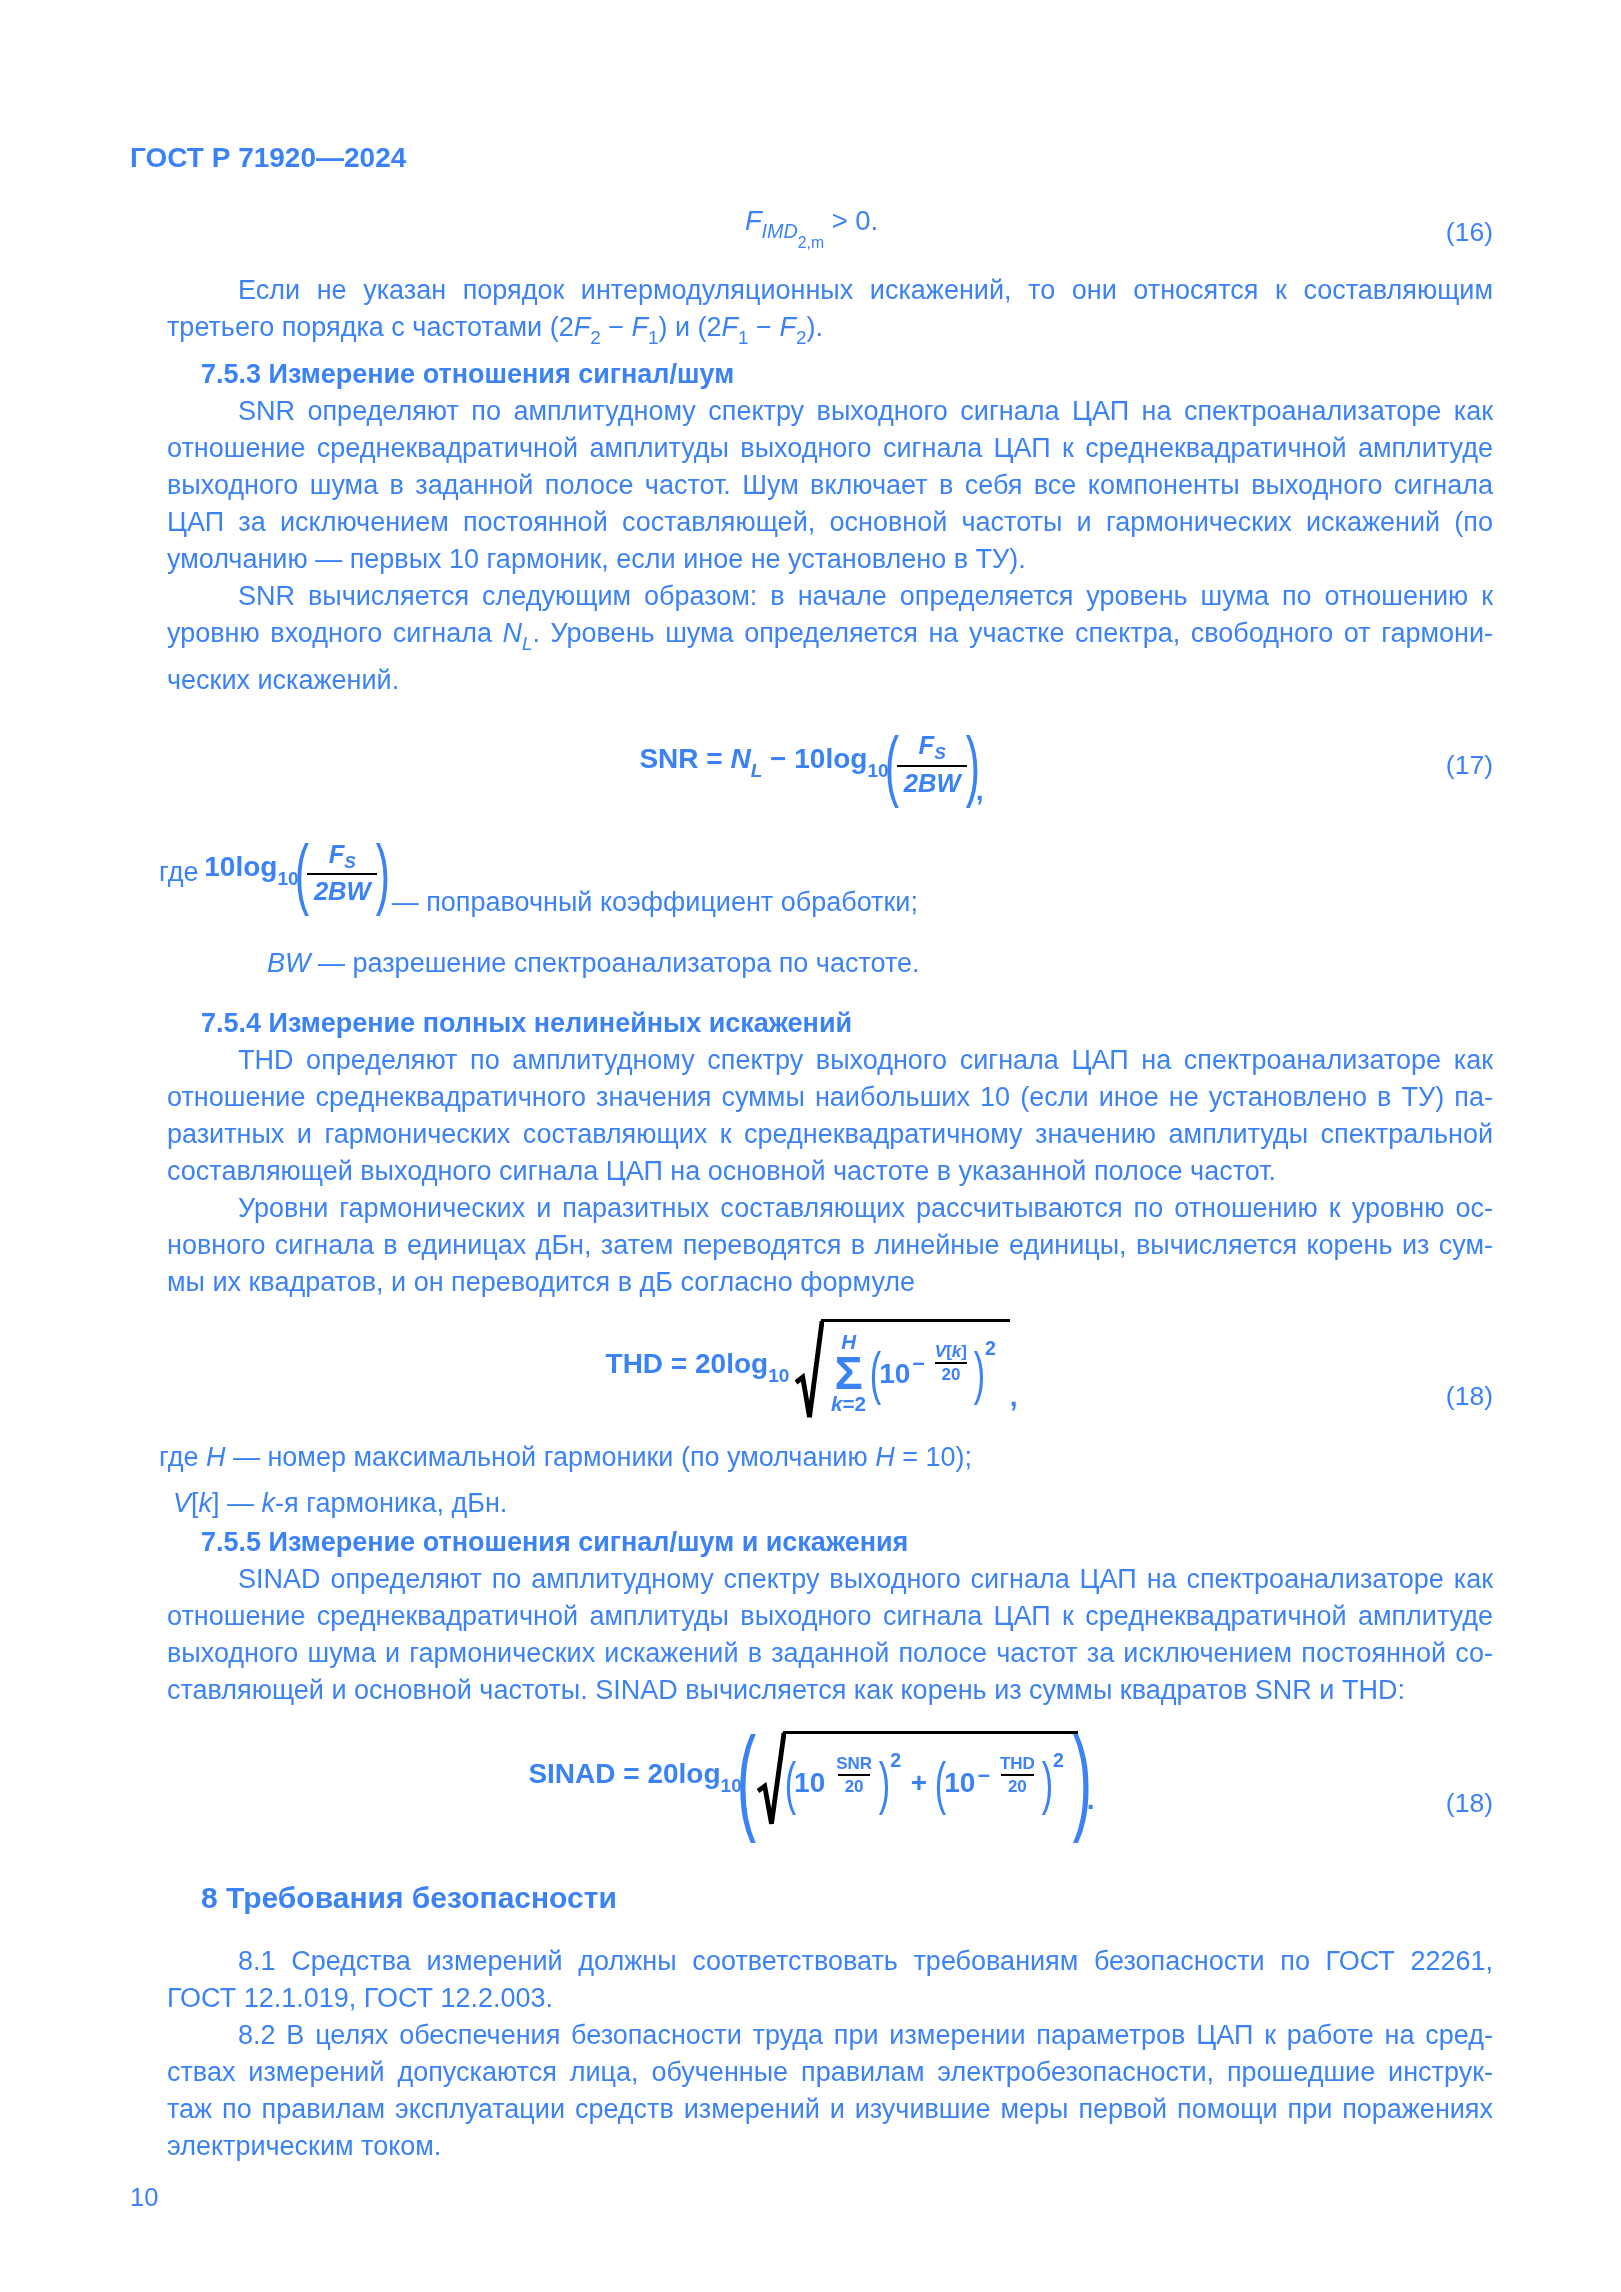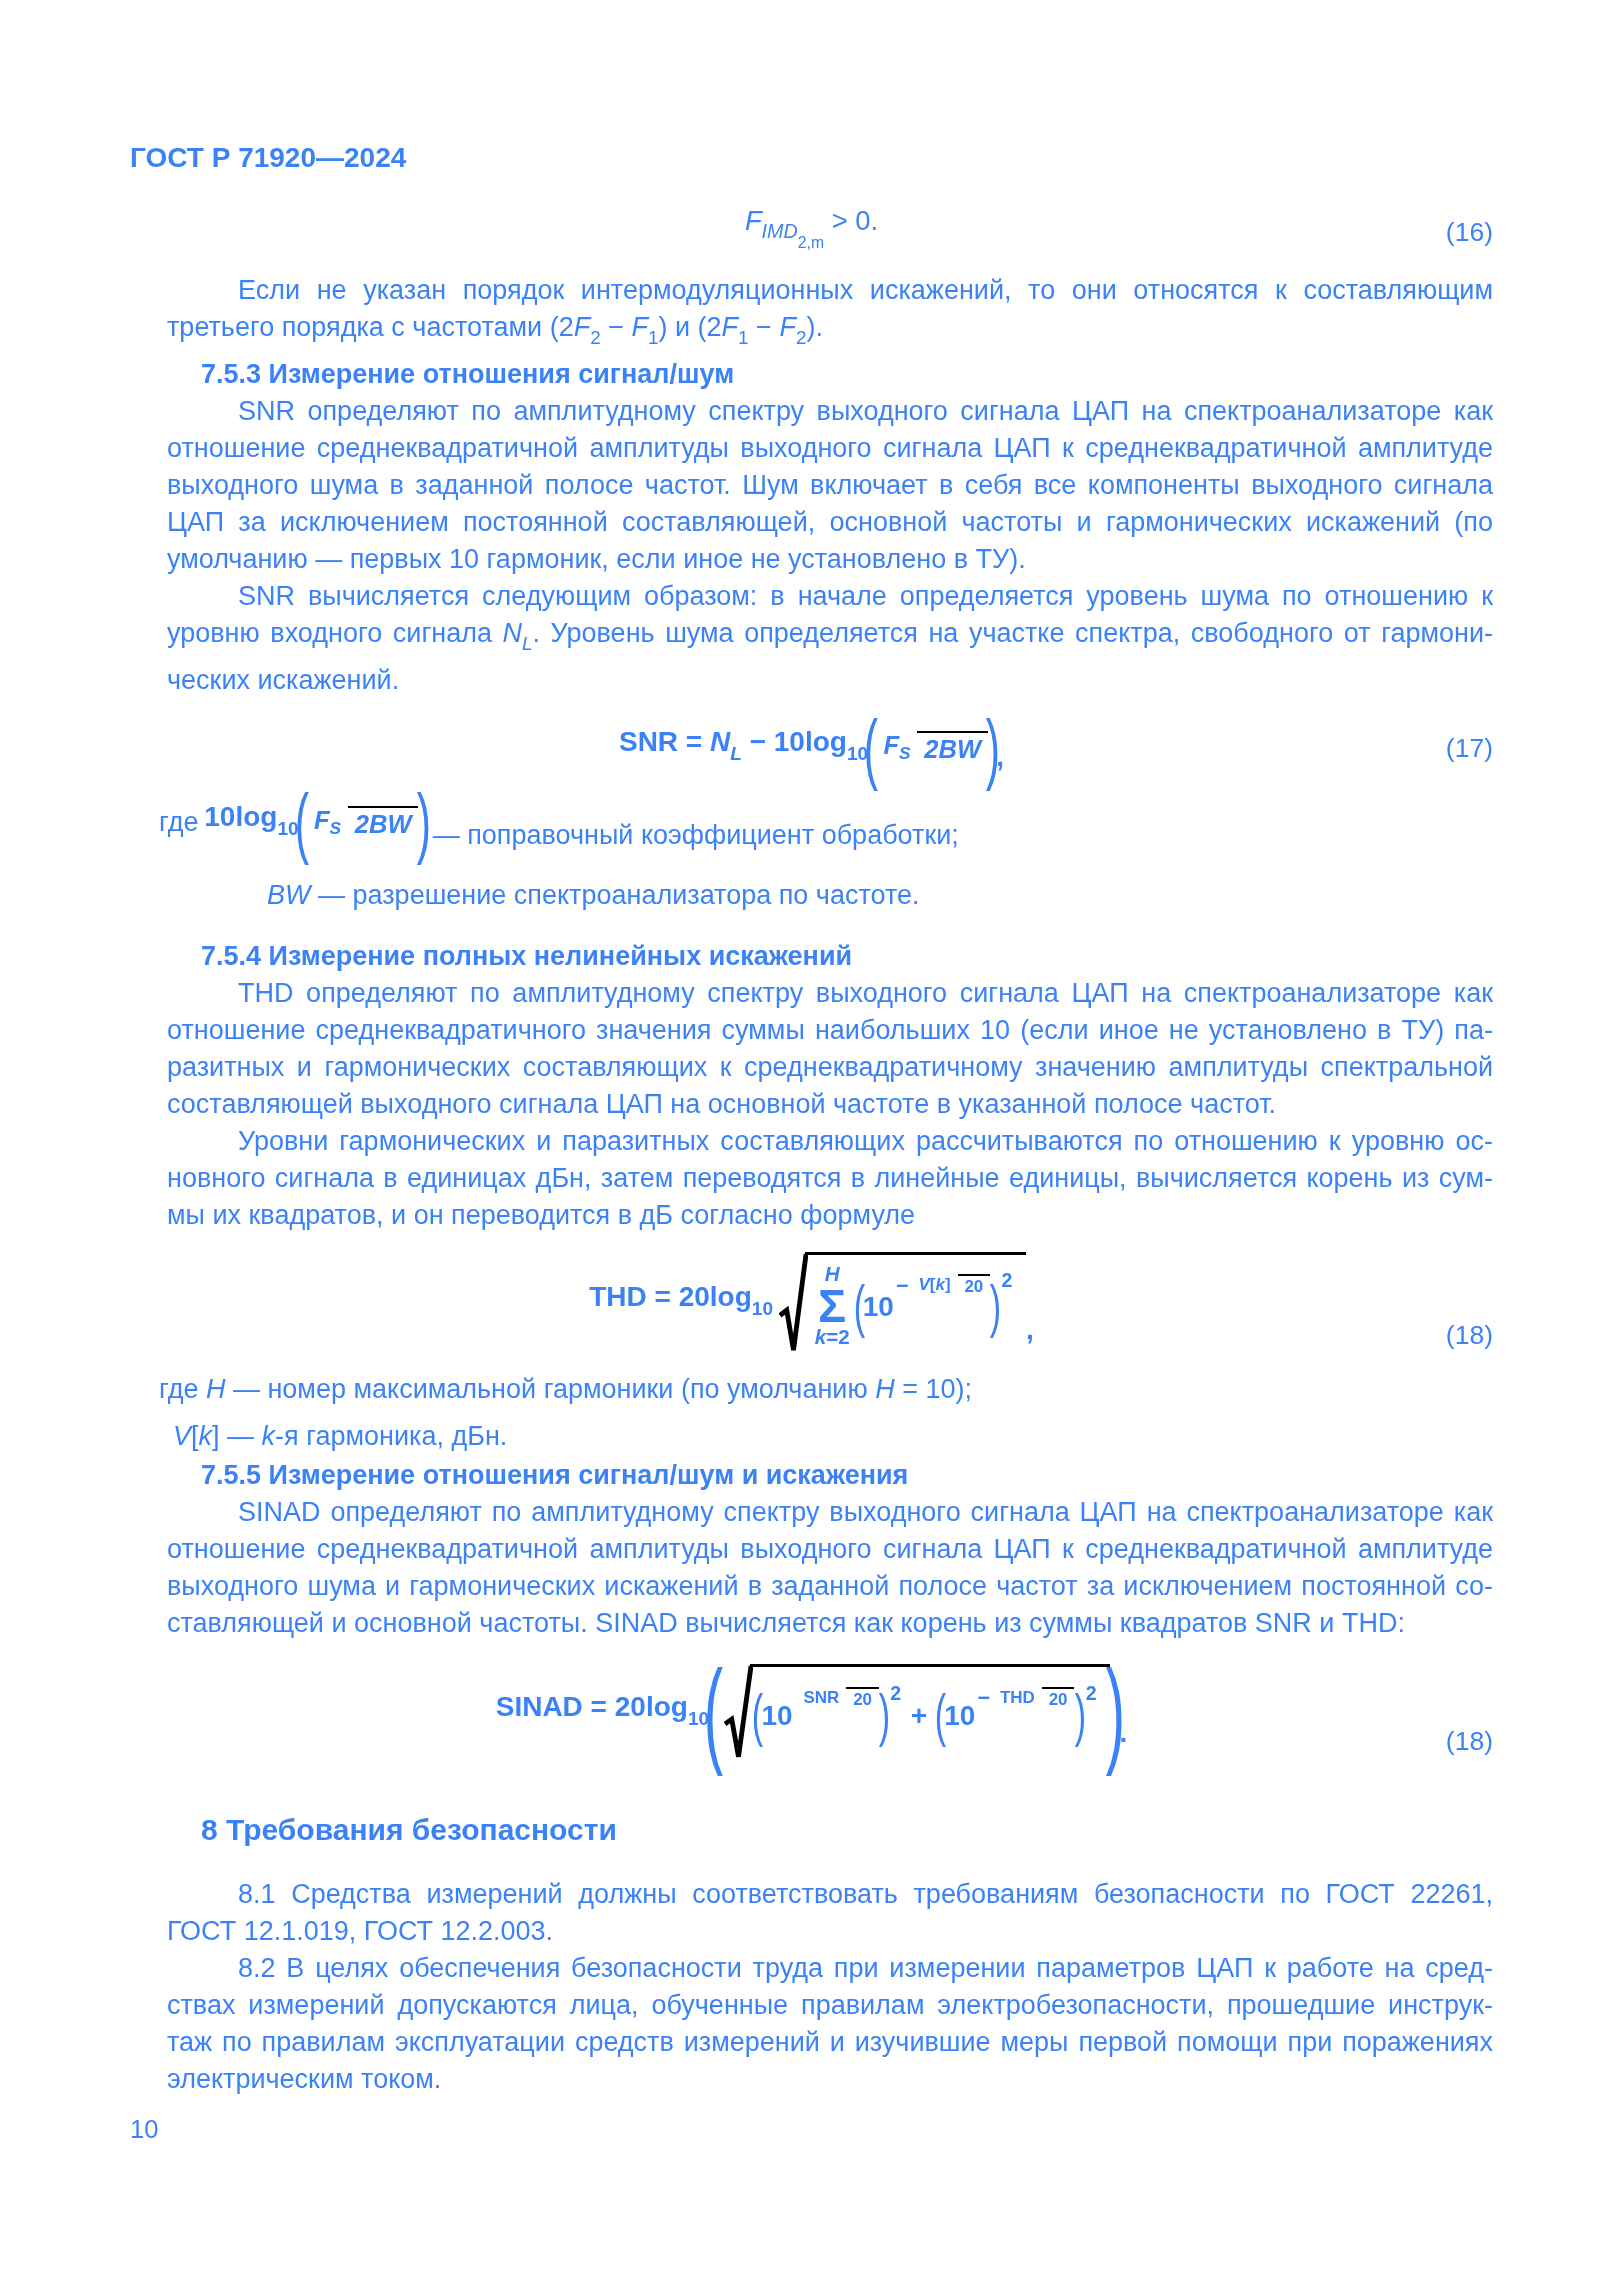--- a/index.html
+++ b/index.html
@@ -21,25 +21,25 @@
   .tline.tlast{text-align-last:left;}
   .para .tline:first-child{text-indent:71px;}
   .h3{font-weight:bold;padding-left:71px;}
   .h8{font-weight:bold;font-size:30px;padding-left:71px;margin:51px 0 27.4px;}
   .sg-i{font-style:italic;}
   .sg-sub{font-size:70%;vertical-align:-22%;}
   .sg-isub{font-style:italic;font-size:70%;vertical-align:-22%;}
   
   .eqrow{position:relative;display:flex;justify-content:center;align-items:center;}
   .eqnum{position:absolute;right:0;top:50%;transform:translateY(-50%);font-weight:normal;font-size:26.5px;}
-  .num-low{top:auto;bottom:0;transform:none;}
+  .num-low{top:auto;bottom:6px;transform:none;}
   .run{white-space:pre;}
   .fm{font-weight:bold;font-size:28px;display:inline-flex;align-items:center;}
   .fsub{font-size:68%;vertical-align:-24%;}
-  .frac{display:inline-flex;flex-direction:row;align-items:center;font-size:25.5px;line-height:1.2;margin:16px 2px;}
+  .frac{display:inline-flex;flex-direction:column;align-items:center;font-size:25.5px;line-height:1.2;margin:16px 2px;}
   .frac .num{padding:0 6.9px 1px;}
   .frac .den{border-top:2.9px solid #000;padding:1px 6.9px 0;}
   .fsmall{font-size:17px;line-height:1.15;}
   .fsmall .den{border-top:2.5px solid #000;}
   .bigp{display:inline-block;font-weight:400;font-size:78px;line-height:0;transform:scaleX(.55);margin:0 -9.8px;}
   .midp{display:inline-block;font-weight:400;font-size:57px;line-height:0;transform:scaleX(.6);margin:0 -5.9px;align-self:center;}
   .hugep{display:inline-block;font-weight:400;font-size:116px;line-height:0;transform:scaleX(.5);margin:0 -14.7px;align-self:center;}
   .eq16row{margin:7.8px 0 9.8px;font-size:27.4px;font-weight:normal;}
   .sub1{font-size:72%;vertical-align:-24%;}
   .sub2{font-size:80%;vertical-align:-28%;}

